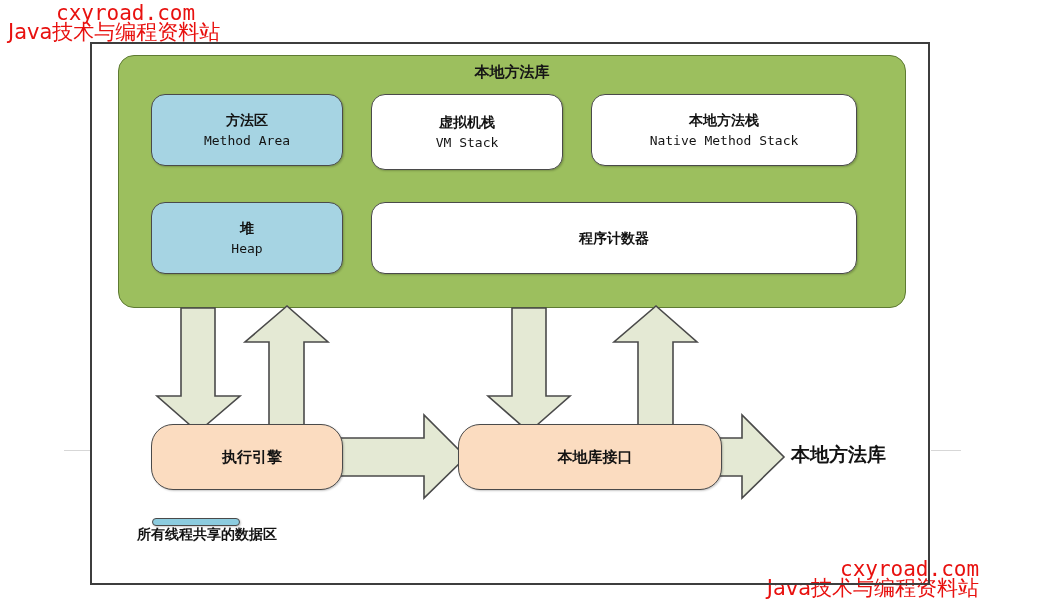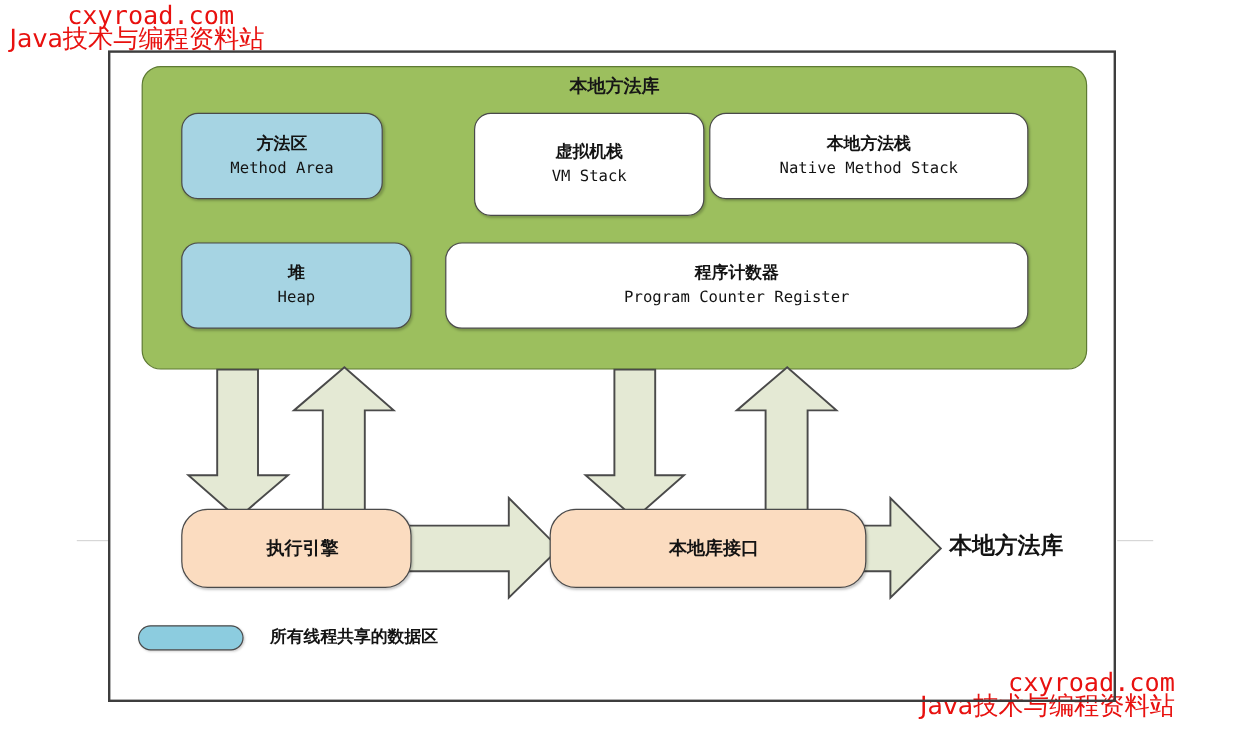--- a/index.html
+++ b/index.html
@@ -106,22 +106,22 @@
     line-height: 1.35;
   }
   .mem-en {
     font-family: "DejaVu Sans Mono", "Liberation Mono", monospace;
     font-size: 13px;
     color: #131313;
     line-height: 1.35;
     margin-top: 2px;
   }
 
-  #box-method-area { left: 151px; top: 94px;  width: 168px; height: 72px; }
-  #box-vm-stack    { left: 371px; top: 94px;  width: 192px; height: 86px; margin-left: 24px; }
+  #box-method-area { left: 151px; top: 94px;  width: 192px; height: 72px; }
+  #box-vm-stack    { left: 371px; top: 94px;  width: 192px; height: 76px; }
   #box-native-stack{ left: 591px; top: 94px;  width: 266px; height: 72px; }
   #box-heap        { left: 151px; top: 202px; width: 192px; height: 72px; }
   #box-pc-register { left: 371px; top: 202px; width: 486px; height: 72px; }
 
   
   .proc-box {
     position: absolute;
     background: #fbdcc0;
     border: 1px solid #4a4a4a;
     border-radius: 22px;
@@ -172,20 +172,21 @@
   #legend {
     position: absolute;
     left: 115px;
     top: 518px;
   }
   .legend-row {
     display: flex;
     align-items: center;
     height: 26px;
     margin-bottom: 6px;
+    flex-direction: column;
   }
   .legend-swatch {
     width: 88px;
     height: 21px;
     border: 1px solid #4a4a4a;
     border-radius: 11px;
     box-sizing: border-box;
     box-shadow: 1px 1px 2px rgba(0,0,0,0.2);
   }
   .legend-swatch.shared   { background: #8cccdf; }
@@ -251,21 +252,20 @@
   <span class="mem-en">Native Method Stack</span>
 </div>
 
 <div class="mem-box shared" id="box-heap">
   <span class="mem-cn">堆</span>
   <span class="mem-en">Heap</span>
 </div>
 
 <div class="mem-box isolated" id="box-pc-register">
   <span class="mem-cn">程序计数器</span>
-  <span class="mem-en">Program Counter Register</span>
 </div>
 
 <div class="proc-box" id="box-exec-engine">执行引擎</div>
 <div class="proc-box" id="box-native-iface">本地库接口</div>
 
 <div id="label-native-lib">本地方法库</div>
 
 <div id="legend">
   <div class="legend-row">
     <div class="legend-swatch shared"></div>

